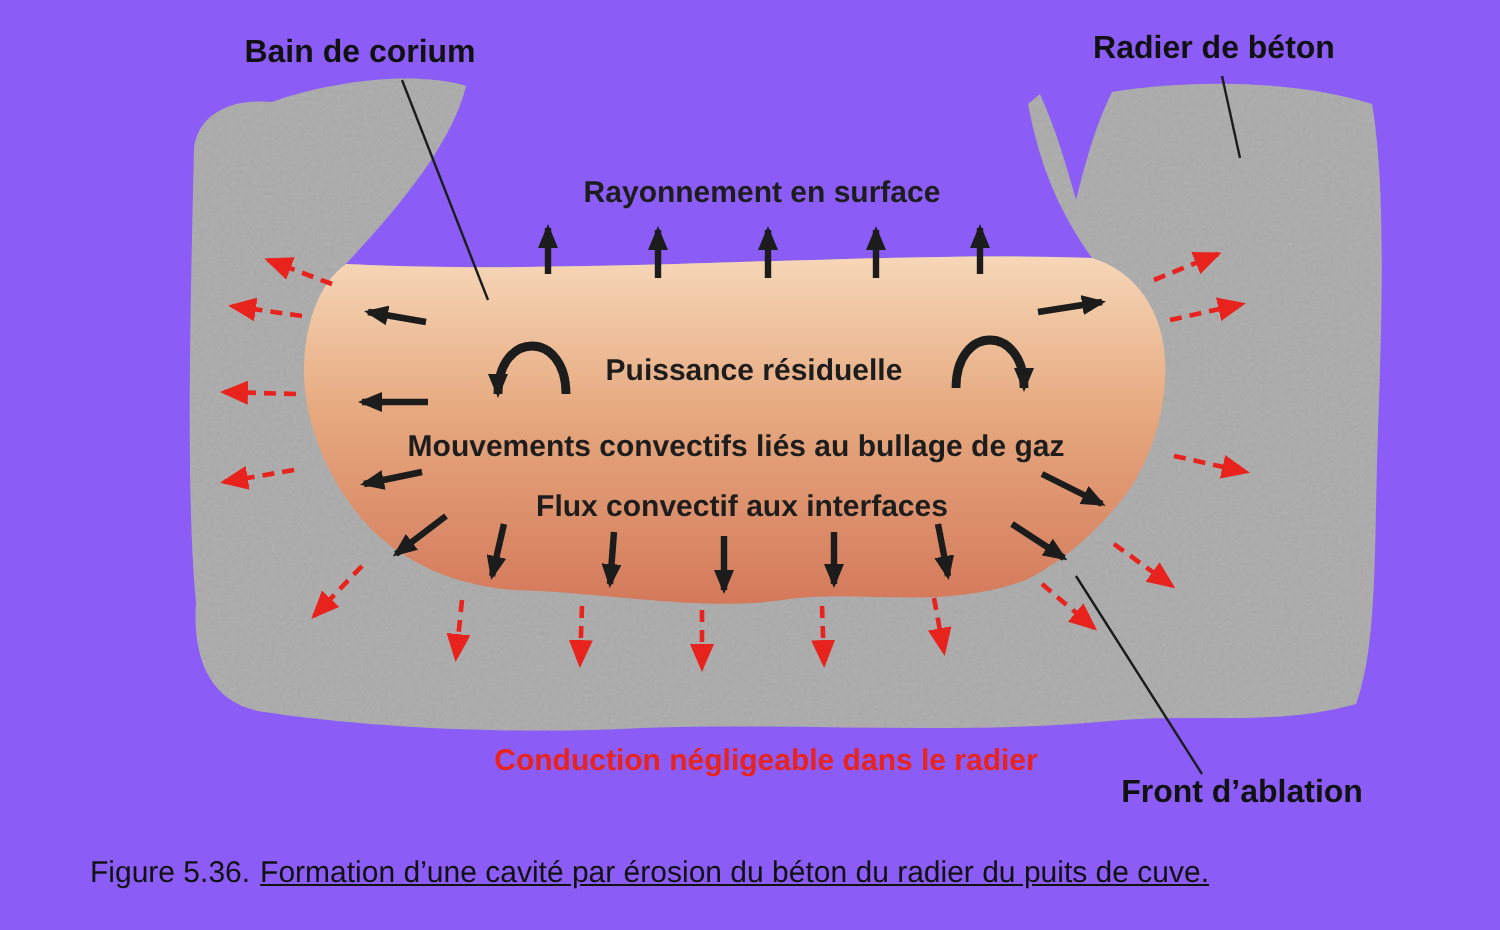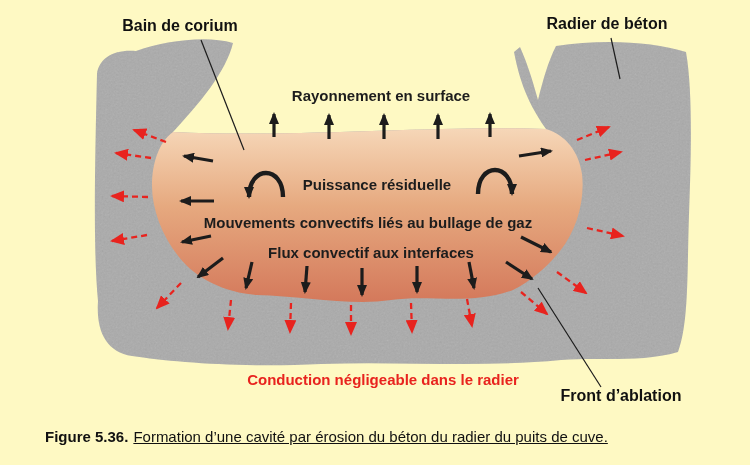--- a/index.html
+++ b/index.html
@@ -1,33 +1,33 @@
 <!DOCTYPE html>
 <html style="--concrete: #ababab; --corium-top: #f6d7b8; --corium-mid: #e6a97f; --corium-bottom: #d4795b; --arrow-black: #1c1c1c; --arrow-red: #e8231e; --text: #111111;"><head>
 <meta charset="utf-8">
 <style>
   html,body{margin:0;padding:0;background:#ffffff;}
-  #page{position:relative;width:750px;height:465px;background:#fef9c3;font-family:"Liberation Sans",sans-serif;overflow:hidden;}
+  #page{position:relative;width:750px;height:465px;background:#8b5cf6;font-family:"Liberation Sans",sans-serif;overflow:hidden;}
   svg{display:block;}
   .concrete-fill{fill:var(--concrete,#ababab);}
   .black-stroke{stroke:var(--arrow-black,#1c1c1c);fill:none;}
   .red-stroke{stroke:var(--arrow-red,#e8231e);fill:none;stroke-dasharray:6 4;stroke-width:2.3;}
   .black-fill{fill:var(--arrow-black,#1c1c1c);}
   .red-fill{fill:var(--arrow-red,#e8231e);}
   .arrow{stroke-width:3.2;}
   .loop{stroke-width:4.4;}
   .leader{stroke:var(--arrow-black,#1c1c1c);stroke-width:1.2;fill:none;}
   .dlabel{font-family:"Liberation Sans",sans-serif;font-size:16px;font-weight:600;fill:var(--text,#111);}
   .pool-text{font-family:"Liberation Sans",sans-serif;font-size:15px;font-weight:600;fill:#1d1d1d;}
   .red-text{font-family:"Liberation Sans",sans-serif;font-size:15px;font-weight:700;fill:var(--arrow-red,#e8231e);}
   .g1{stop-color:var(--corium-top,#f6d7b8);}
   .g2{stop-color:var(--corium-mid,#e6a97f);}
   .g3{stop-color:var(--corium-bottom,#d4795b);}
   #caption{position:absolute;left:45px;top:428px;font-size:15px;color:#111;white-space:nowrap;}
-  #caption .fignum{font-weight:700;}
+  #caption .fignum{font-weight:400;}
   #caption .figtext{margin-left:5px;text-decoration:underline;}
 </style>
 </head>
 <body>
 
 <div id="page">
 
   <svg width="750" height="412" viewBox="0 0 750 412" aria-hidden="true">
     <defs>
       <linearGradient id="coriumGrad" x1="0" y1="0" x2="0" y2="1">

